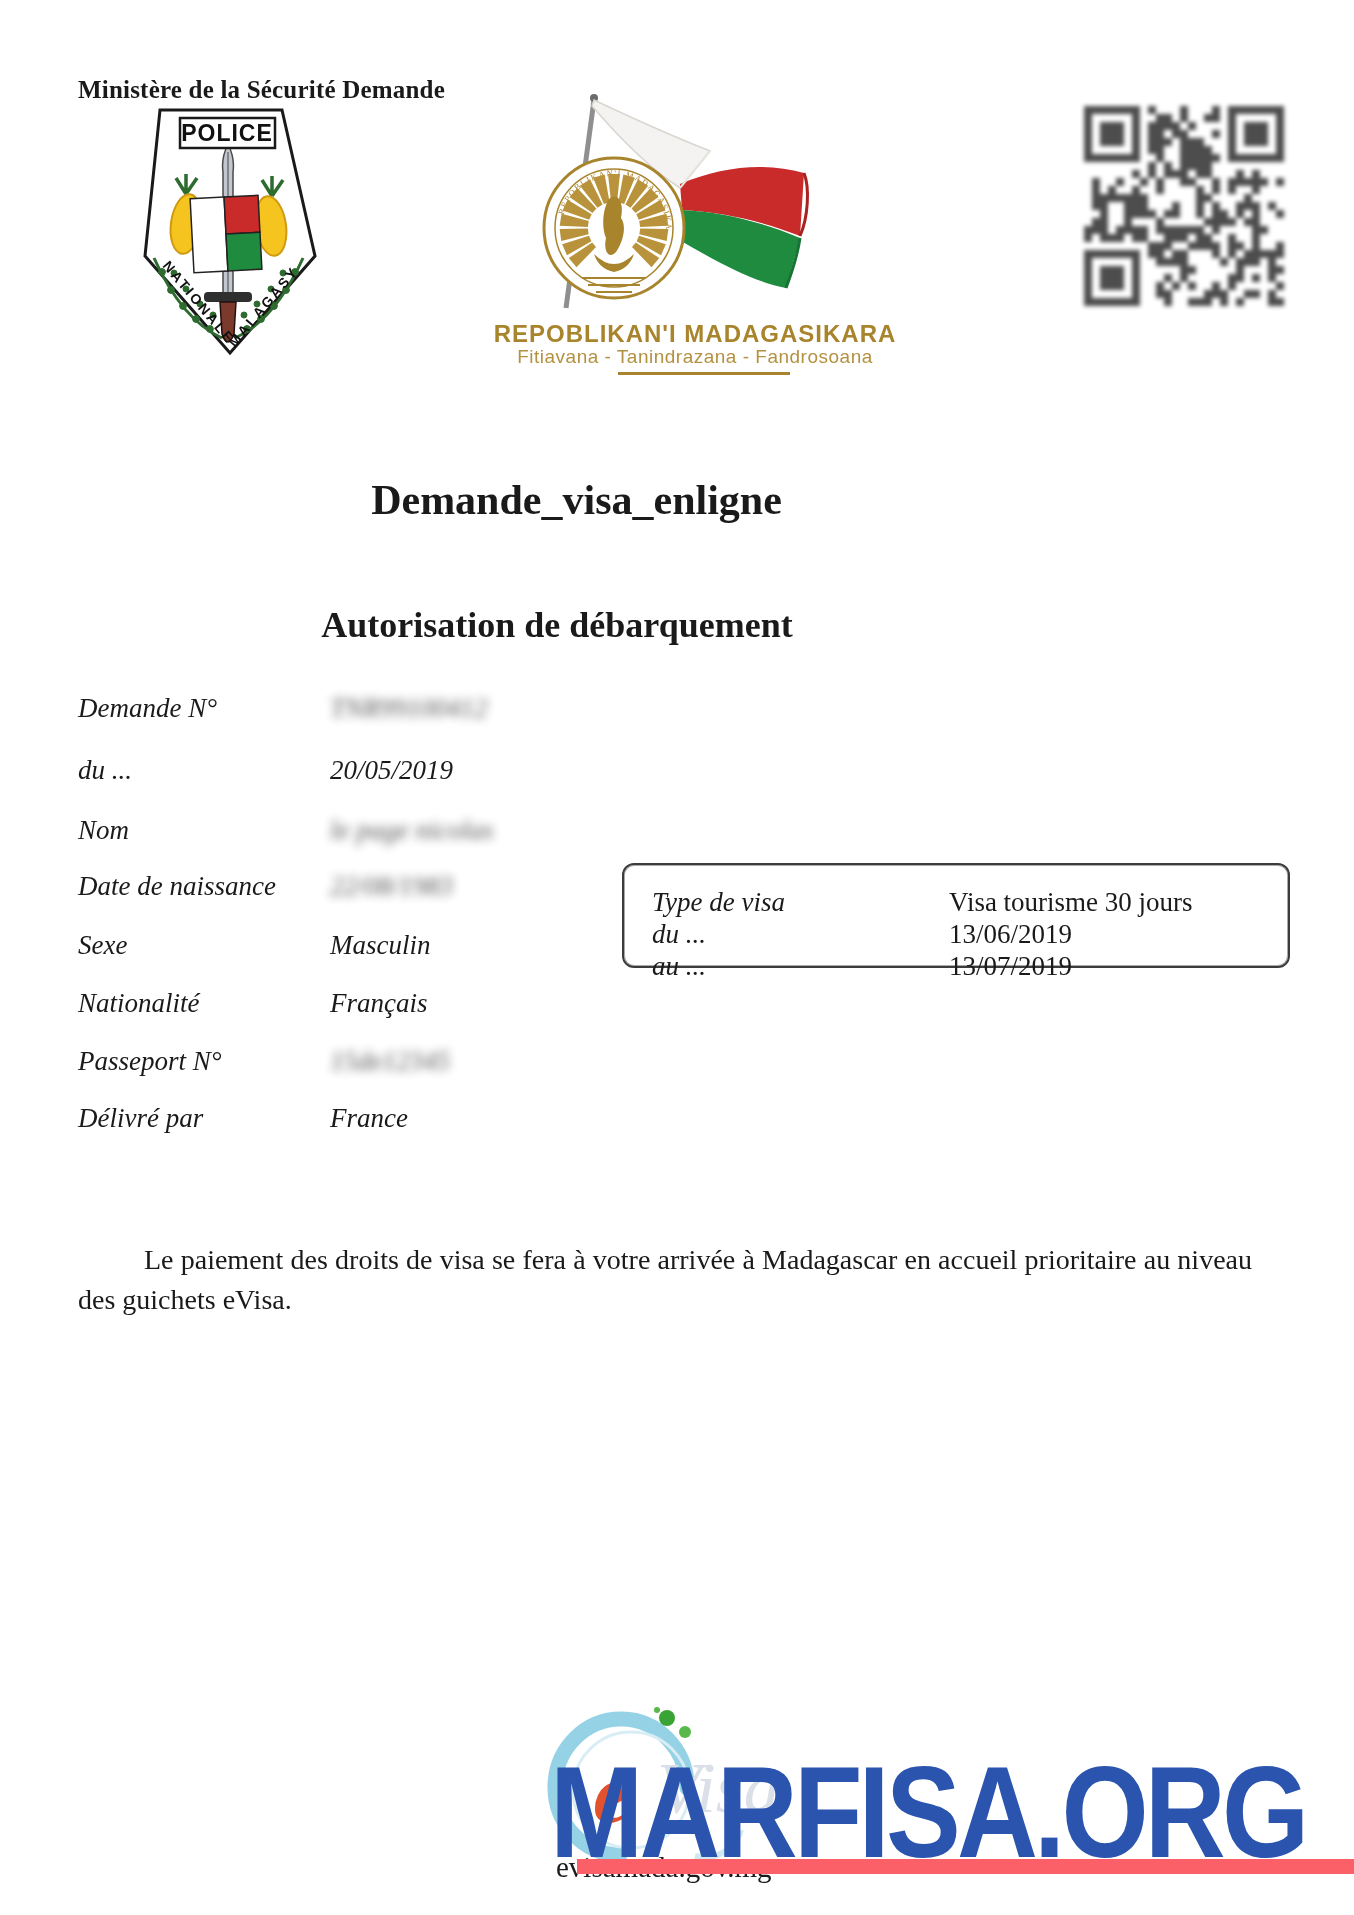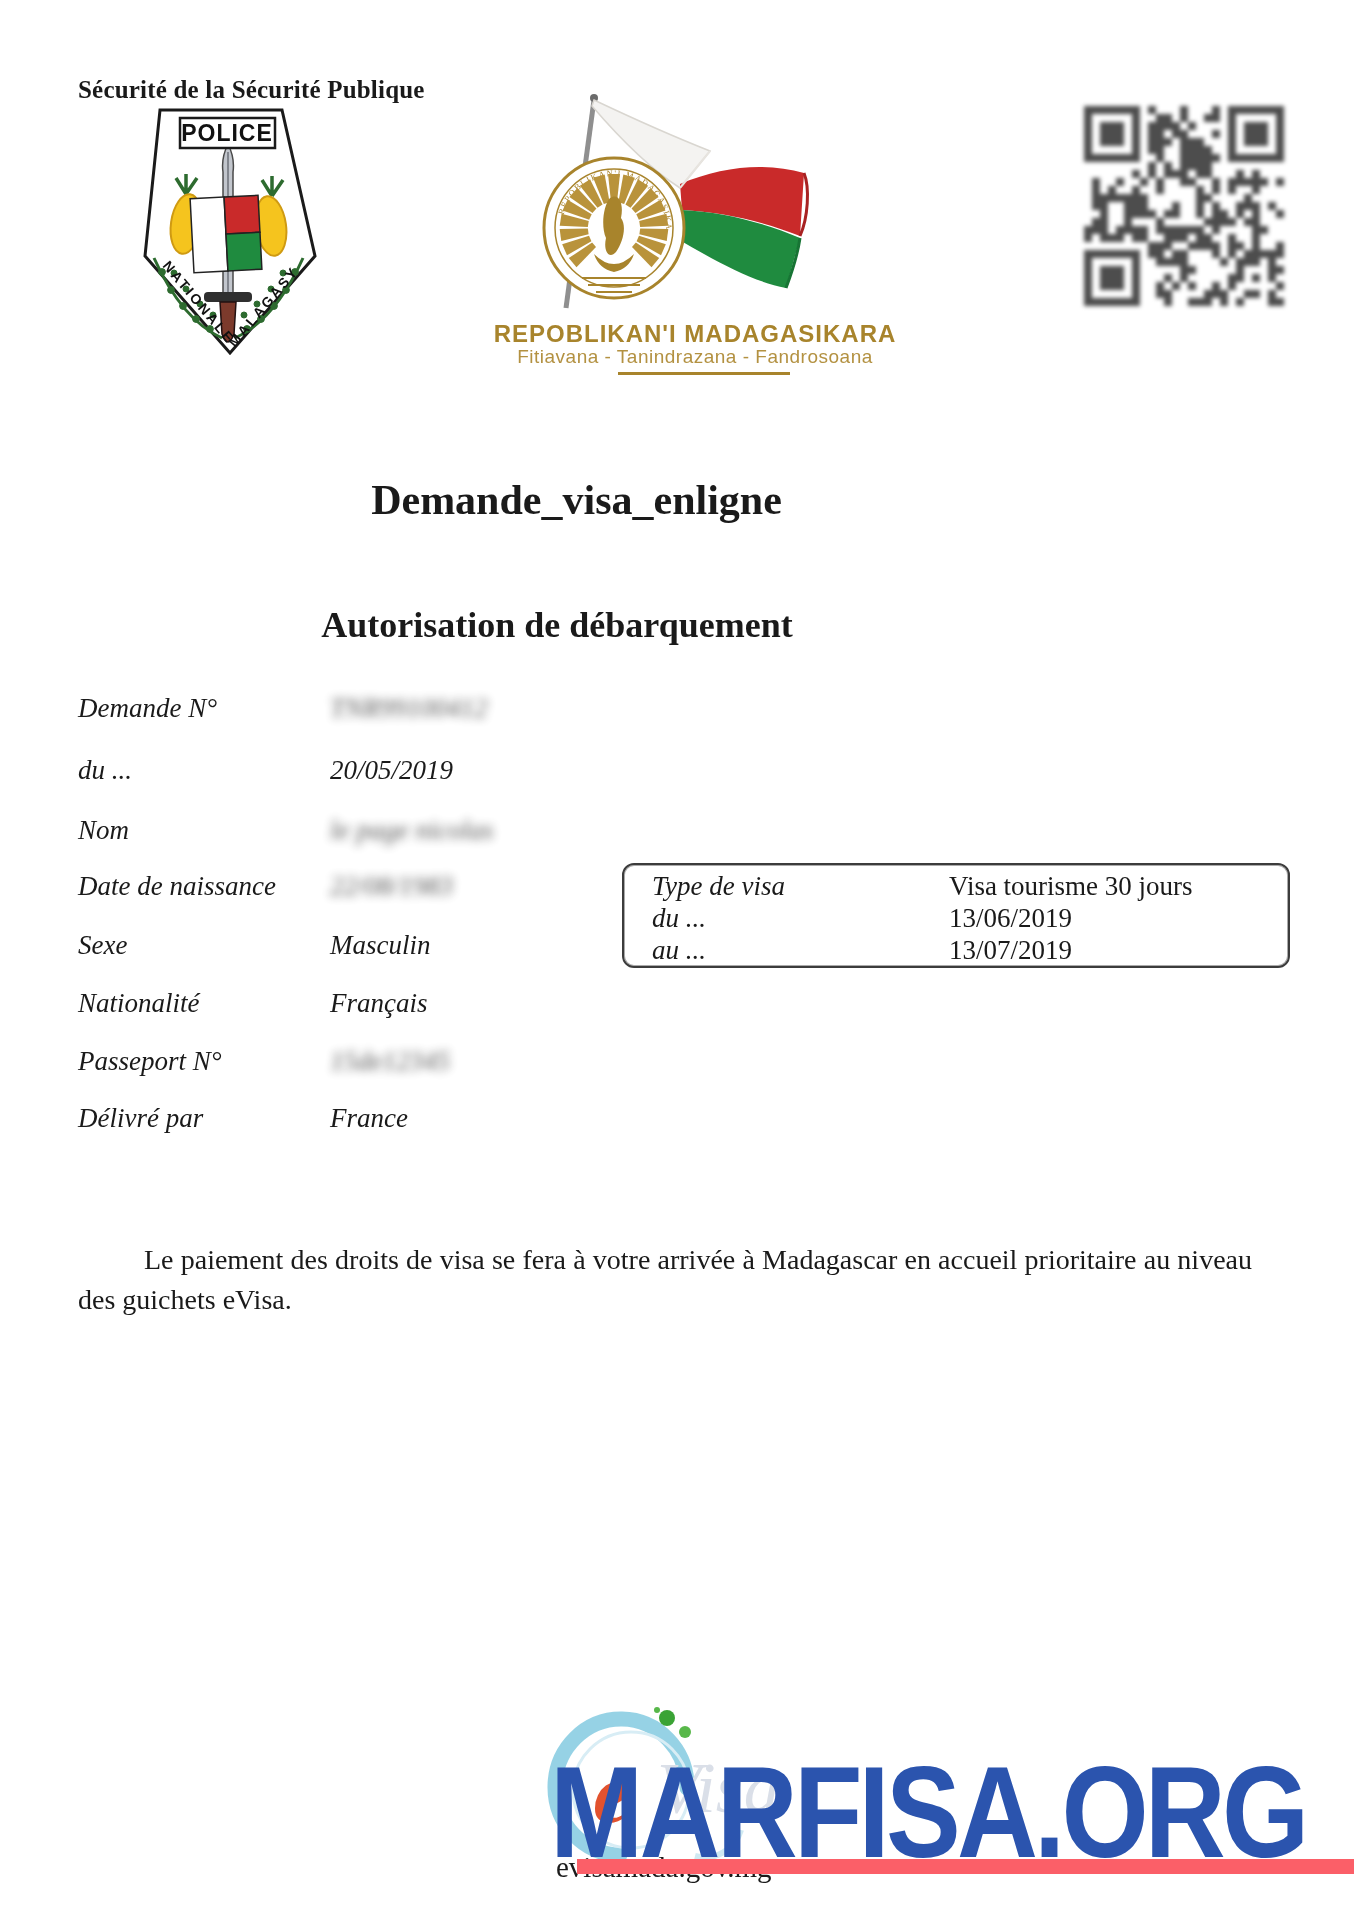--- a/index.html
+++ b/index.html
@@ -25,21 +25,21 @@
      font-size:42px; font-weight:bold;padding-left:39px; }
   .title-sub { position:absolute; left:0; top:604px; width:1114px; text-align:center;
      font-size:36px; font-weight:bold; }
   
   .form-row { position:absolute; left:78px; width:1000px; height:40px; font-size:27px; }
   .form-row .lbl { position:absolute; left:0; top:0; font-style:italic; }
   .form-row .val { position:absolute; left:252px; top:0;font-style:italic; }
   .redacted { filter:blur(5px); opacity:.75; }
   
   .visa-box { position:absolute; left:622px; top:863px; width:668px; height:105px;
-     border:2px solid #3c3c3c; border-radius:12px; box-shadow:0 0 0 1px #aaa inset; padding:6px 0 0 28px; }
+     border:2px solid #3c3c3c; border-radius:12px; box-shadow:0 0 0 1px #aaa inset; padding:22px 0 0 28px; }
   .visa-row { position:relative; height:32px; font-size:27px; }
   .visa-row .lbl { position:absolute; left:0; top:0; font-style:italic; }
   .visa-row .val { position:absolute; left:297px; top:0; }
   
   .info-heading { position:absolute; left:78px; top:1202px; font-size:28px;
      text-decoration:underline; text-decoration-thickness:2px; text-underline-offset:5px; }
   .info-body { position:absolute; left:78px; top:1240px; width:1174px; font-size:28px;
      line-height:1.42; text-align:justify; text-indent:66px; }
   
   .evisa-logo { position:absolute; left:545px; top:1690px; width:260px; height:180px; z-index:5; }
@@ -48,21 +48,21 @@
      color:#2b54ae; transform:scale(.95,1.1); transform-origin:top left; }
   .website { position:absolute; left:556px; top:1851px; z-index:10; font-size:29px; color:#1b1b1b; }
   .red-bar { position:absolute; left:577px; top:1859px; width:777px; height:15px; background:#fb5f68; z-index:30; }
   text { user-select:none; }
 </style>
 </head>
 <body>
 
 <div class="page">
 
-  <div class="ministry">Sécurité de la Sécurité Publique</div>
+  <div class="ministry">Ministère de la Sécurité Demande</div>
 
   <div class="badge-wrap">
     <svg viewBox="0 0 180 250" width="180" height="250">
       <path d="M20,2 L142,2 L175,148 L90,245 L5,148 Z" fill="#ffffff" stroke="#1a1a1a" stroke-width="3"></path>
 
       <g>
         <path d="M88,36 Q95,50 93,64 L93,188 L83,188 L83,64 Q81,50 88,36 Z" fill="#c2c6cd" stroke="#4a4a4a" stroke-width="1.5"></path>
         <line x1="88" y1="44" x2="88" y2="186" stroke="#6d7178" stroke-width="1.5"></line>
       </g>
 

